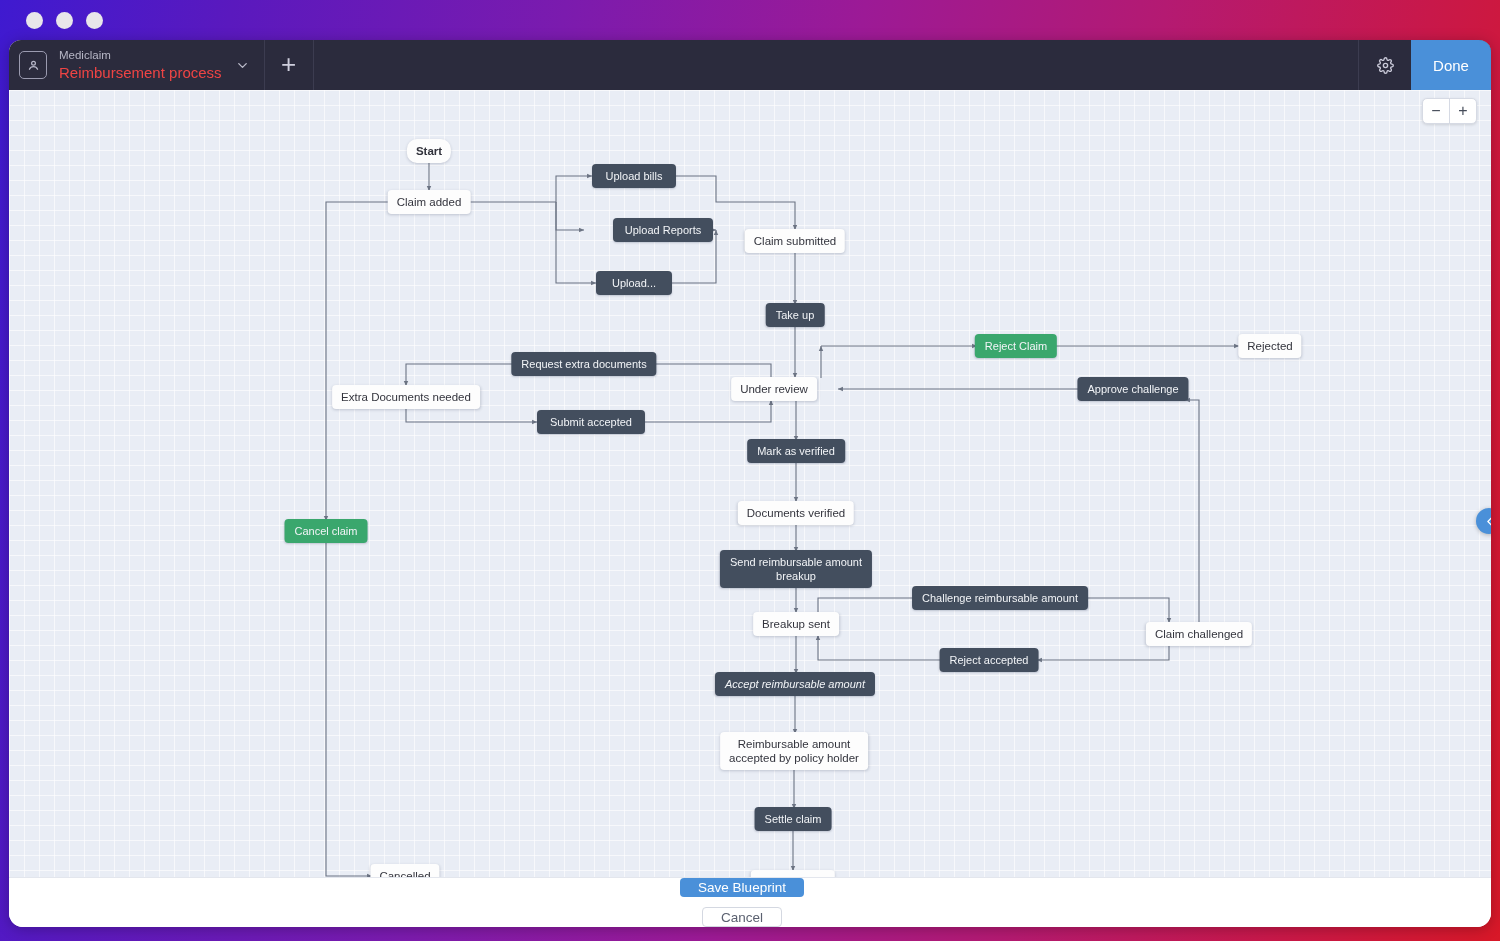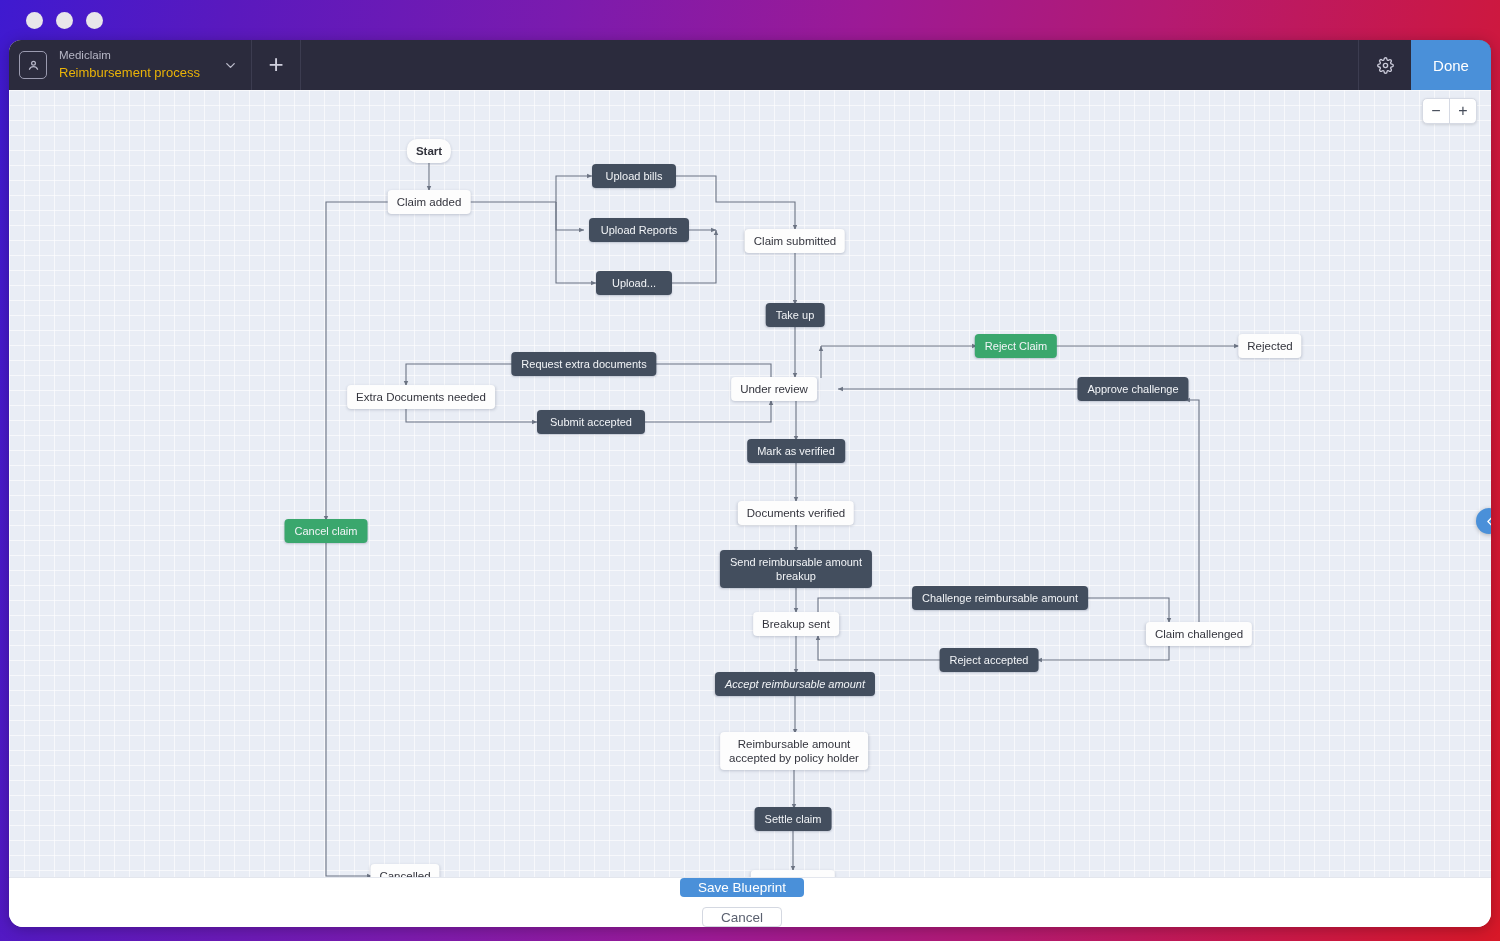--- a/index.html
+++ b/index.html
@@ -17,21 +17,21 @@
     position:absolute;left:9px;top:40px;width:1482px;height:887px;
     background:#fff;border-radius:12px 12px 14px 14px;overflow:hidden;
     box-shadow:0 2px 14px rgba(0,0,0,.25);
   }
   
   #appbar{position:absolute;left:0;top:0;width:1482px;height:50px;background:#2b2b3d;display:flex;align-items:stretch;}
   #tab{display:flex;align-items:center;height:50px;padding:0 0 0 10px;border-right:1px solid #3c3c50;}
   #tabicon{width:26px;height:26px;border:1.6px solid #9b9bb0;border-radius:5px;display:flex;align-items:center;justify-content:center;margin-right:12px;flex:none;}
   #tabtext{display:flex;flex-direction:column;justify-content:center;min-width:150px;}
   #tabsub{color:#b7b7c6;font-size:11.5px;line-height:15px;}
-  #tabtitle{color:#eab308;font-size:13px;line-height:19px;}
+  #tabtitle{color:#ef4444;font-size:15px;line-height:19px;}
   #tabchev{width:42px;display:flex;align-items:center;justify-content:center;color:#b7b7c6;}
   #plusbtn{width:48px;display:flex;align-items:center;justify-content:center;border-right:1px solid #3c3c50;color:#cfcfdd;font-size:26px;font-weight:300;line-height:1;padding-bottom:3px;}
   #appbar-spacer{flex:1;}
   #gearbtn{width:52px;display:flex;align-items:center;justify-content:center;border-left:1px solid #3c3c50;color:#c9c9d8;}
   #donebtn{width:80px;display:flex;align-items:center;justify-content:center;background:#4a90d9;color:#fff;font-size:15px;}
   
   #canvaswrap{position:absolute;left:0;top:50px;width:1482px;height:787px;overflow:hidden;
     background-color:#e9edf5;
     background-image:
       linear-gradient(to right, rgba(255,255,255,.62) 1px, transparent 1px),
@@ -158,28 +158,28 @@
 
           <path d="M382,112 L317,112 L317,431"></path>
           <path d="M317,451 L317,786 L363,786"></path>
         </g>
       </svg>
 
       <div id="nodelayer">
           <div class="node state" style="left: 420px; top: 61px; min-width: 40px; min-height: 18px; border-radius: 10px; font-weight: bold;"><span>Start</span></div>
           <div class="node state" style="left: 420px; top: 112px; min-width: 76px; min-height: 21px;"><span>Claim added</span></div>
           <div class="node trans" style="left: 625px; top: 86px; min-width: 84px; min-height: 20px;"><span>Upload bills</span></div>
-          <div class="node trans" style="left: 630px; top: 140px; min-width: 100px; min-height: 20px;"><span>Upload Reports</span></div>
+          <div class="node trans" style="left: 654px; top: 140px; min-width: 100px; min-height: 20px;"><span>Upload Reports</span></div>
           <div class="node trans" style="left: 625px; top: 193px; min-width: 76px; min-height: 20px;"><span>Upload...</span></div>
           <div class="node state" style="left: 786px; top: 151px; min-width: 94px; min-height: 21px;"><span>Claim submitted</span></div>
           <div class="node trans" style="left: 786px; top: 225px; min-width: 58px; min-height: 20px;"><span>Take up</span></div>
           <div class="node trans trans-green" style="left: 1007px; top: 256px; min-width: 78px; min-height: 20px;"><span>Reject Claim</span></div>
           <div class="node state" style="left: 1261px; top: 256px; min-width: 62px; min-height: 21px;"><span>Rejected</span></div>
           <div class="node trans" style="left: 575px; top: 274px; min-width: 130px; min-height: 20px;"><span>Request extra documents</span></div>
-          <div class="node state" style="left: 397px; top: 307px; min-width: 128px; min-height: 21px; margin-left: 15px;"><span>Extra Documents needed</span></div>
+          <div class="node state" style="left: 397px; top: 307px; min-width: 128px; min-height: 21px;"><span>Extra Documents needed</span></div>
           <div class="node state" style="left: 765px; top: 299px; min-width: 84px; min-height: 21px; text-align: right;"><span>Under review</span></div>
           <div class="node trans" style="left: 1124px; top: 299px; min-width: 104px; min-height: 20px;"><span>Approve challenge</span></div>
           <div class="node trans" style="left: 582px; top: 332px; min-width: 108px; min-height: 20px;"><span>Submit accepted</span></div>
           <div class="node trans" style="left: 787px; top: 361px; min-width: 92px; min-height: 20px;"><span>Mark as verified</span></div>
           <div class="node state" style="left: 787px; top: 423px; min-width: 106px; min-height: 21px;"><span>Documents verified</span></div>
           <div class="node trans trans-green" style="left: 317px; top: 441px; min-width: 76px; min-height: 20px;"><span>Cancel claim</span></div>
           <div class="node trans" style="left: 787px; top: 479px; min-width: 134px; min-height: 34px;"><span>Send reimbursable amount
 breakup</span></div>
           <div class="node trans" style="left: 991px; top: 508px; min-width: 154px; min-height: 20px;"><span>Challenge reimbursable amount</span></div>
           <div class="node state" style="left: 787px; top: 534px; min-width: 82px; min-height: 21px;"><span>Breakup sent</span></div>

